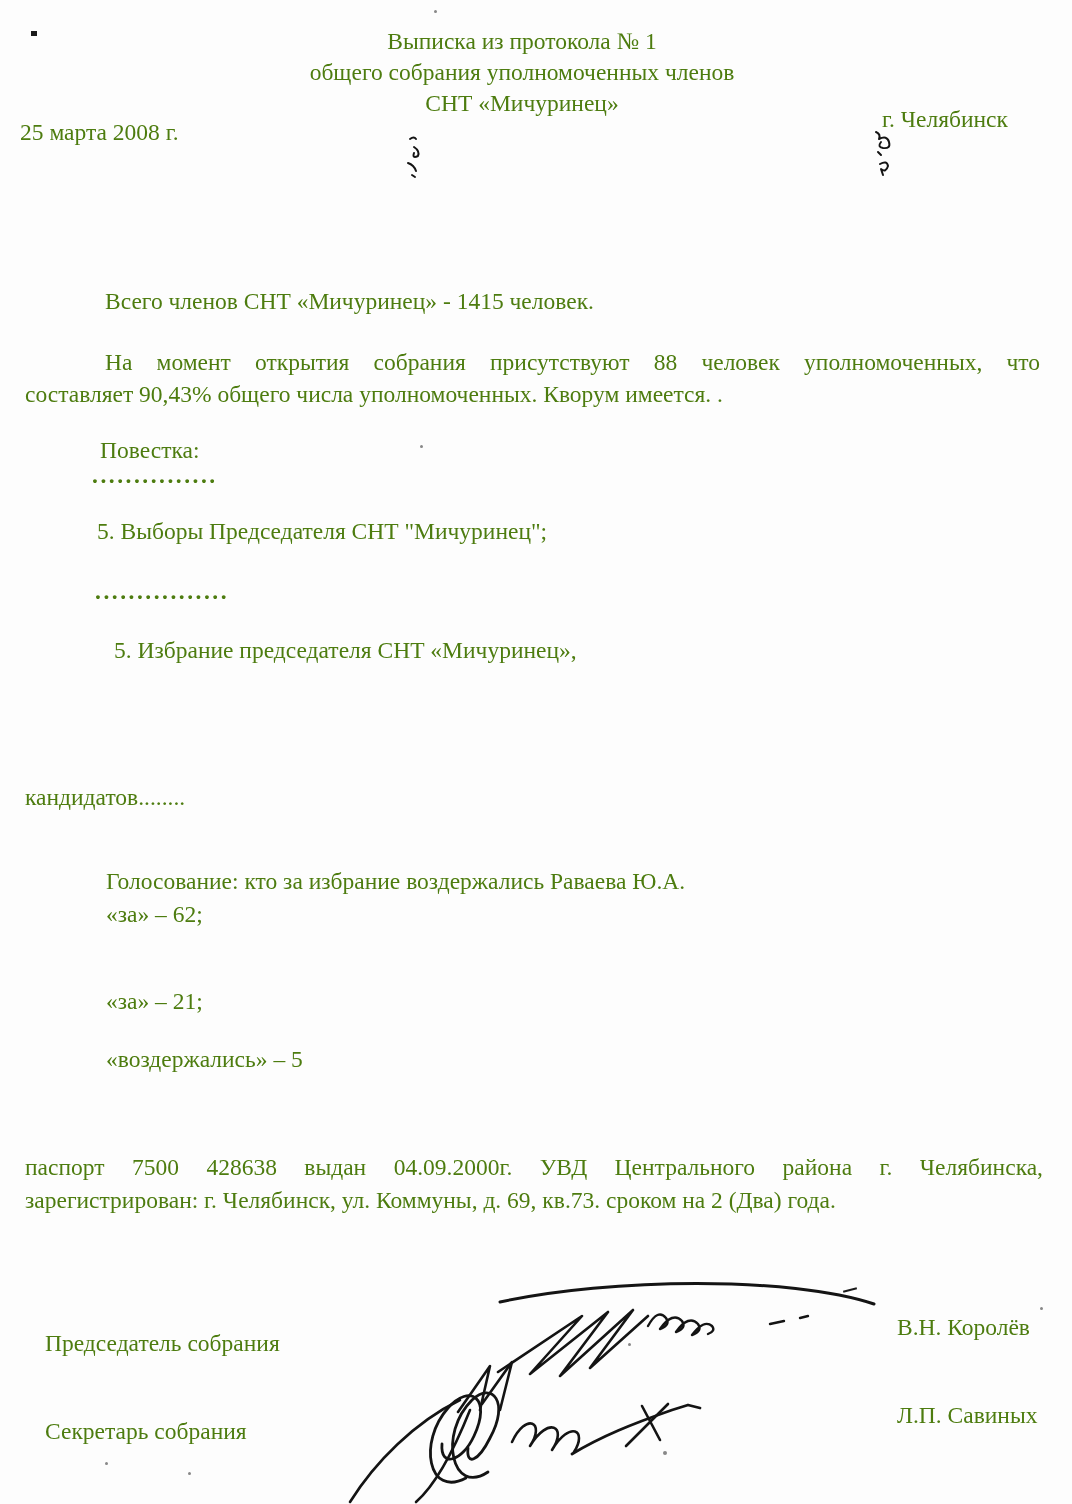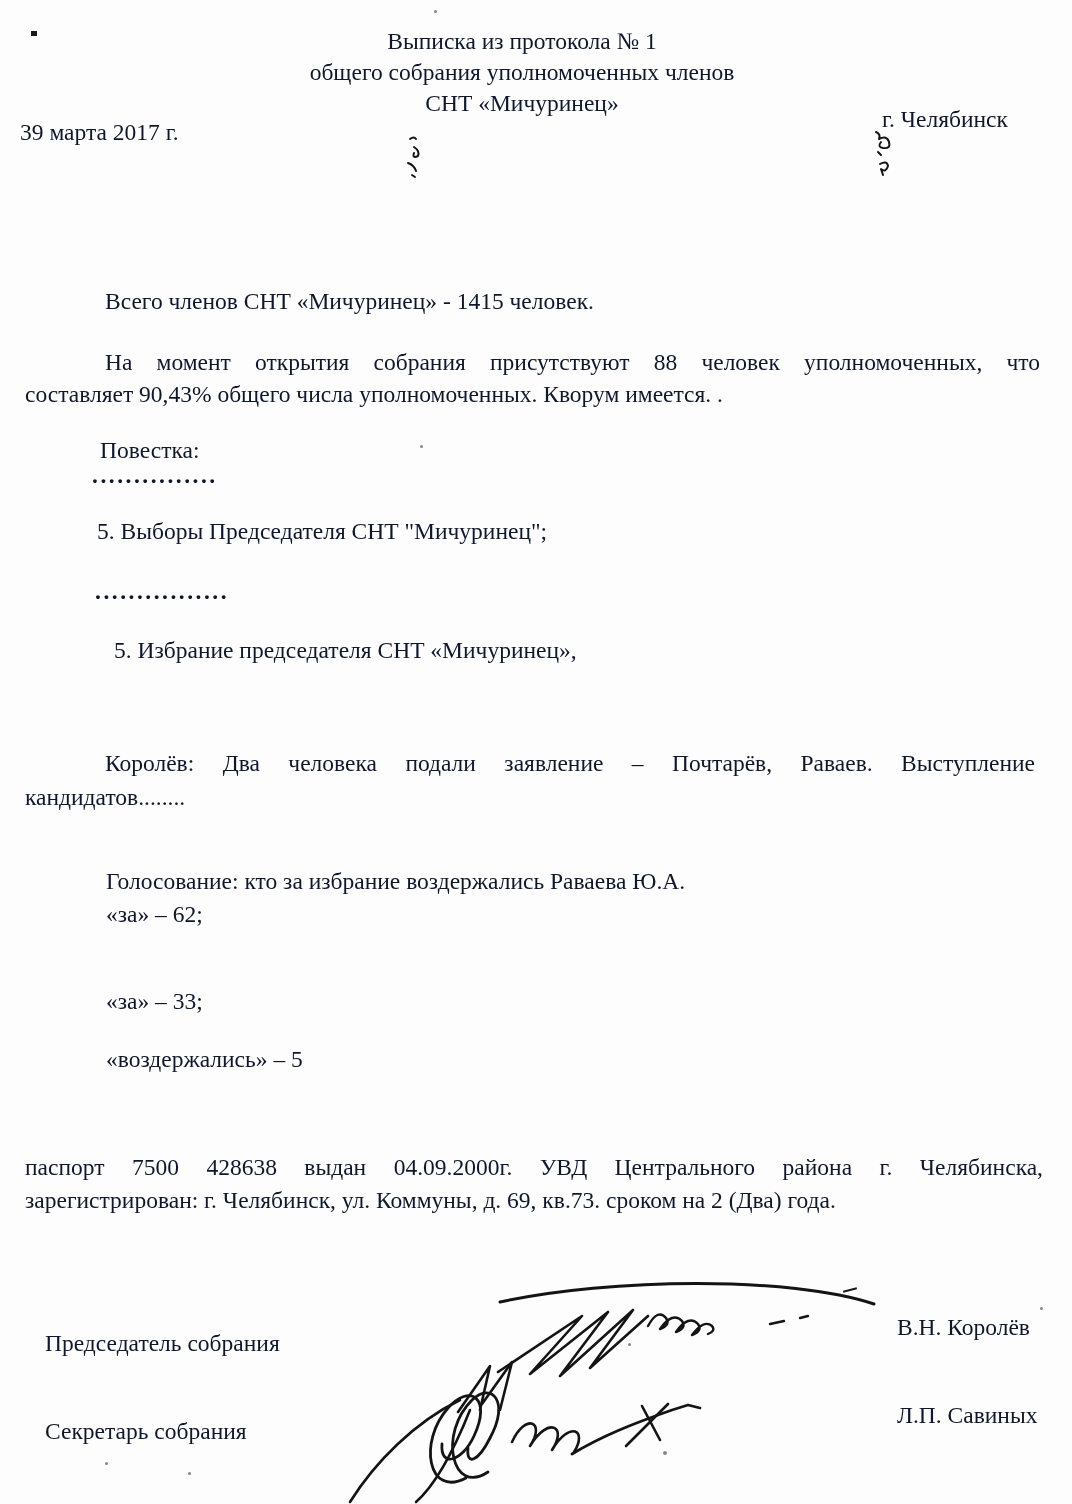--- a/index.html
+++ b/index.html
@@ -9,58 +9,57 @@
     background:#fdfdfd;
     overflow:hidden;
     font-family:"Liberation Serif","DejaVu Serif",serif;
     color:#161616;
   }
   .t{
     position:absolute;
     font-size:23.5px;
     line-height:1.15;
     white-space:pre;
-    color:#0f172a;
+    color:#4d7c0f;
   }
   .ctr{left:0;width:1044px;text-align:center;white-space:normal;}
   .just{white-space:normal;text-align:justify;text-align-last:justify;}
   .dots{letter-spacing:2.5px;font-weight:bold;}
   .sig{position:absolute;}
   .sig svg{display:block;}
   .speck{position:absolute;background:#1a1a1a;}
   .noise{position:absolute;background:#555;width:3px;height:3px;border-radius:50%;opacity:.7;}
   path{fill:none;stroke:#141414;stroke-linecap:round;stroke-linejoin:round;}
 </style>
 </head>
 <body>
 
 <div class="page">
 
   <div class="t ctr" style="top:28px">Выписка из протокола № 1</div>
   <div class="t ctr" style="top:59px">общего собрания уполномоченных членов</div>
   <div class="t ctr" style="top:90px">СНТ «Мичуринец»</div>
   <div class="t" style="left:882px;top:106px">г. Челябинск</div>
-  <div class="t" style="left:20px;top:119px">39 марта 2017 г.</div>
+  <div class="t" style="left:20px;top:119px">25 марта 2008 г.</div>
 
   <div class="t" style="left:105px;top:288px">Всего членов СНТ «Мичуринец» - 1415 человек.</div>
   <div class="t just" style="left:105px;top:349px;width:935px">На момент открытия собрания присутствуют 88 человек уполномоченных, что</div>
   <div class="t" style="left:25px;top:381px">составляет 90,43% общего числа уполномоченных. Кворум имеется. .</div>
 
   <div class="t" style="left:100px;top:437px">Повестка:</div>
   <div class="t dots" style="left:92px;top:462px">...............</div>
   <div class="t" style="left:97px;top:518px">5. Выборы Председателя СНТ "Мичуринец";</div>
   <div class="t dots" style="left:95px;top:578px">................</div>
   <div class="t" style="left:114px;top:637px">5. Избрание председателя СНТ «Мичуринец»,</div>
 
-  <div class="t just" style="left:105px;top:750px;width:930px">Королёв: Два человека подали заявление – Почтарёв, Раваев. Выступление</div>
   <div class="t" style="left:25px;top:784px">кандидатов........</div>
 
   <div class="t" style="left:106px;top:868px">Голосование: кто за избрание воздержались Раваева Ю.А.</div>
   <div class="t" style="left:106px;top:901px">«за» – 62;</div>
-  <div class="t" style="left:106px;top:988px">«за» – 33;</div>
+  <div class="t" style="left:106px;top:988px">«за» – 21;</div>
   <div class="t" style="left:106px;top:1046px">«воздержались» – 5</div>
 
   <div class="t just" style="left:25px;top:1154px;width:1018px">паспорт 7500 428638 выдан 04.09.2000г. УВД Центрального района г. Челябинска,</div>
   <div class="t" style="left:25px;top:1187px">зарегистрирован: г. Челябинск, ул. Коммуны, д. 69, кв.73. сроком на 2 (Два) года.</div>
 
   <div class="t" style="left:45px;top:1330px">Председатель собрания</div>
   <div class="t" style="left:897px;top:1314px">В.Н. Королёв</div>
   <div class="t" style="left:45px;top:1418px">Секретарь собрания</div>
   <div class="t" style="left:897px;top:1402px">Л.П. Савиных</div>
 

